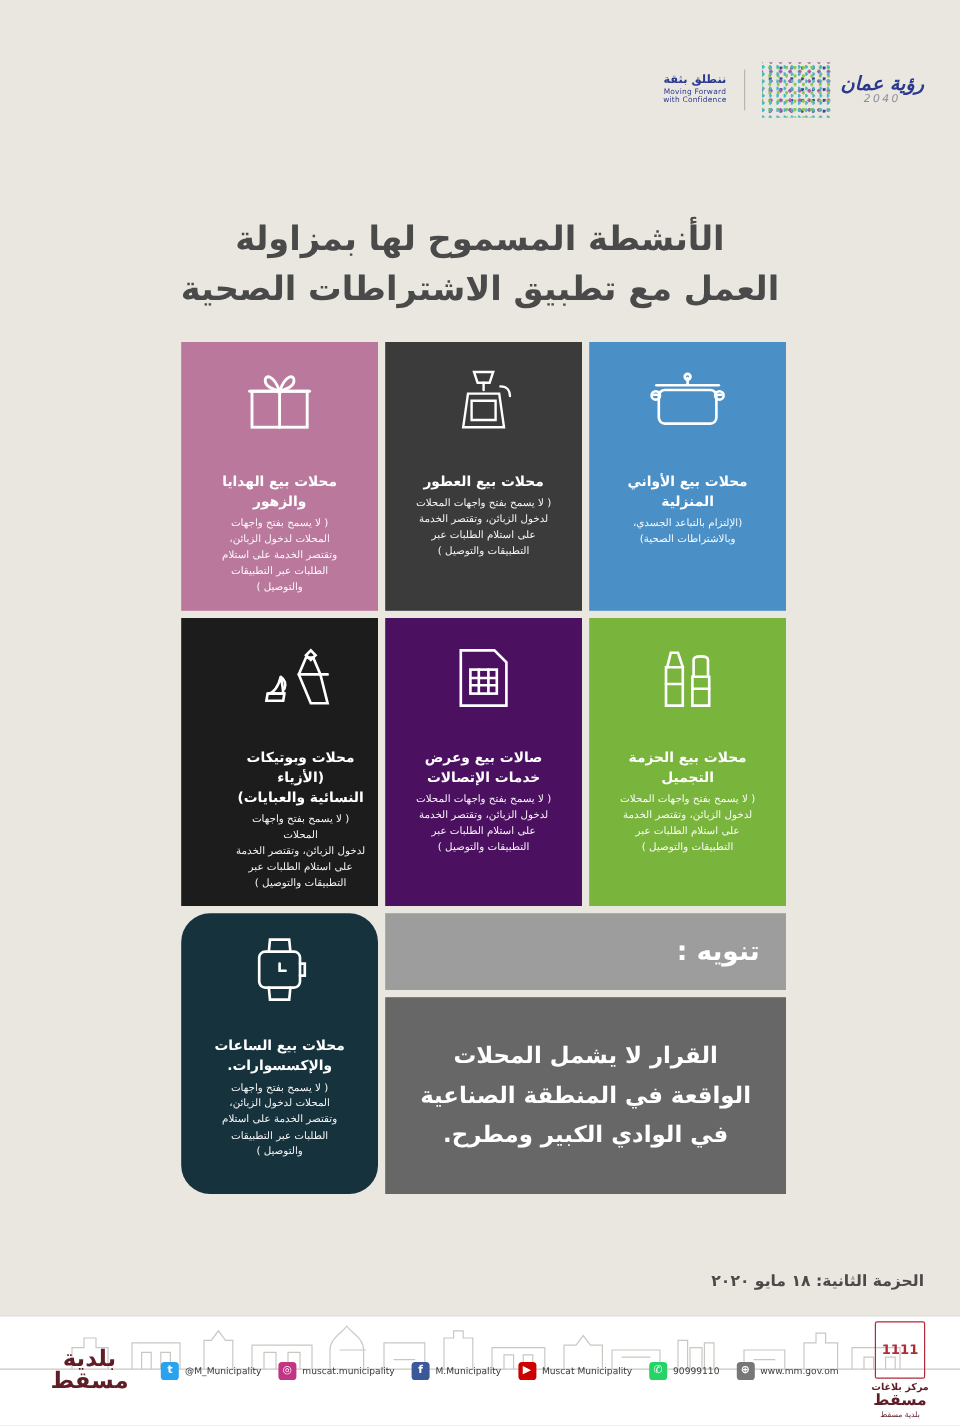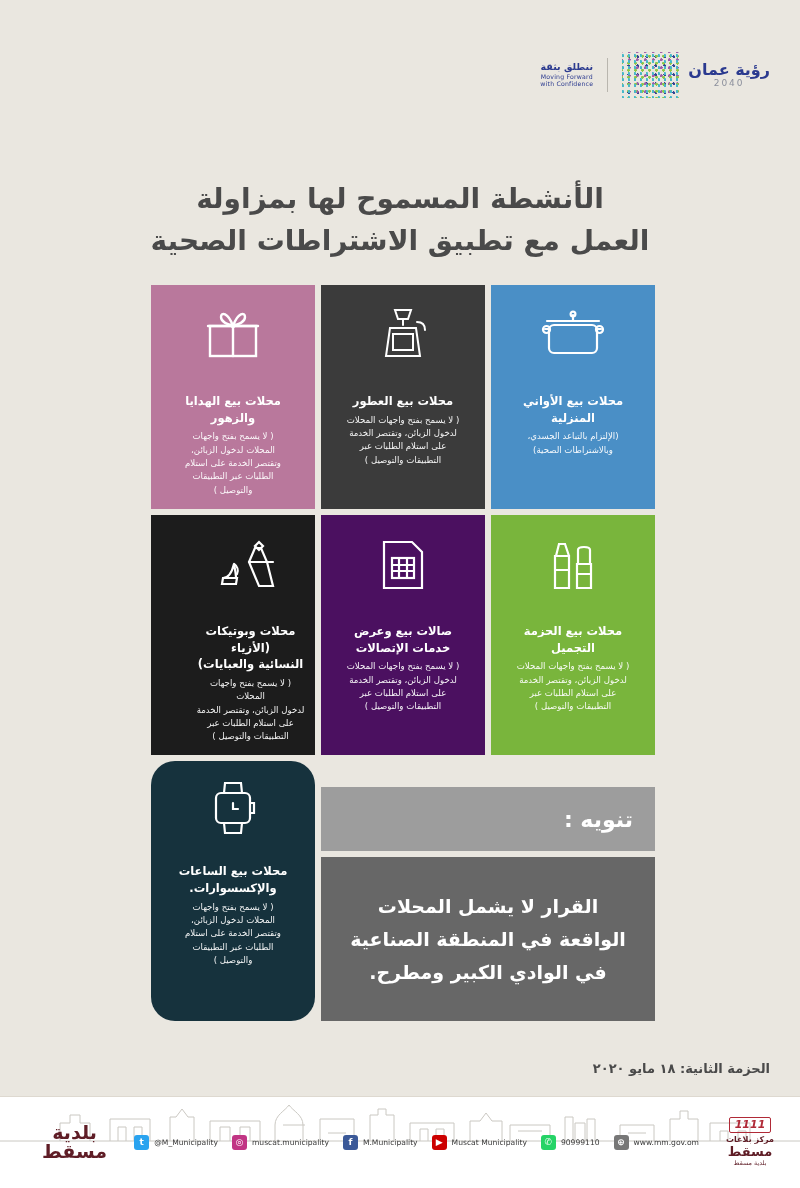--- a/index.html
+++ b/index.html
@@ -18,20 +18,21 @@
     position: absolute;
     top: 52px; right: 30px;
     display: flex; align-items: center; gap: 14px;
     direction: rtl;
   }
   .vision-logo { display: flex; align-items: center; gap: 8px; }
   .vision-text {
     text-align: center;
     line-height: 1.05;
     color: #2b3a8f;
+    font-style: italic;
   }
   .vision-text .v-ar { font-size: 16px; font-weight: bold; letter-spacing: 1px; }
   .vision-text .v-num { font-size: 9px; color: #8b8f9c; letter-spacing: 2px; }
   .dot-swirl {
     width: 58px; height: 46px;
     background:
       radial-gradient(circle at 12% 62%, #3fb6c8 1.4px, transparent 1.6px) 0 0/6px 6px,
       radial-gradient(circle at 50% 20%, #8ac640 1.3px, transparent 1.5px) 3px 3px/7px 7px,
       radial-gradient(circle at 80% 70%, #9b59a8 1.3px, transparent 1.5px) 1px 2px/8px 8px,
       radial-gradient(circle at 30% 40%, #2b3a8f 1.2px, transparent 1.4px) 4px 1px/9px 9px;
@@ -93,21 +94,20 @@
   .c-navy   { background: #16323d; color: #ffffff; }
   .c-grey   { background: #9d9d9d; color: #ffffff; }
   .c-grey2  { background: #676767; color: #ffffff; }
 
   
   .notice-head {
     grid-column: 1 / span 2;
     height: 64px;
     display: flex; align-items: center; justify-content: flex-start;
     padding: 0 22px;
-    margin-top: 26px;
   }
   .notice-head .n-title { font-size: 22px; font-weight: bold; }
   .notice-body {
     grid-column: 1 / span 2;
     min-height: 164px;
     display: flex; align-items: center; justify-content: center;
     padding: 18px 26px;
   }
   .notice-body p {
     font-size: 19px; line-height: 1.75; font-weight: bold; text-align: center;
@@ -163,21 +163,21 @@
   .b-wa { background: #25d366; }
   .b-web { background: #777; }
 
   .emergency {
     display: flex; flex-direction: column; align-items: center;
     color: #5f1d26;
   }
   .em-num {
     border: 1.6px solid #b02a37; color: #b02a37;
     font-size: 11px; font-weight: bold;
-    padding: 0 5px; border-radius: 2px; line-height: 1.3; font-style: italic;
+    padding: 16px 5px; border-radius: 2px; line-height: 1.3;
   }
   .em-ar1 { font-size: 8px; font-weight: bold; margin-top: 2px; }
   .em-ar2 { font-size: 13px; font-weight: bold; letter-spacing: 1px; }
   .em-ar3 { font-size: 6.4px; }
 </style>
 </head>
 <body>
 
 <div class="top-logos">
   <div class="vision-logo">

